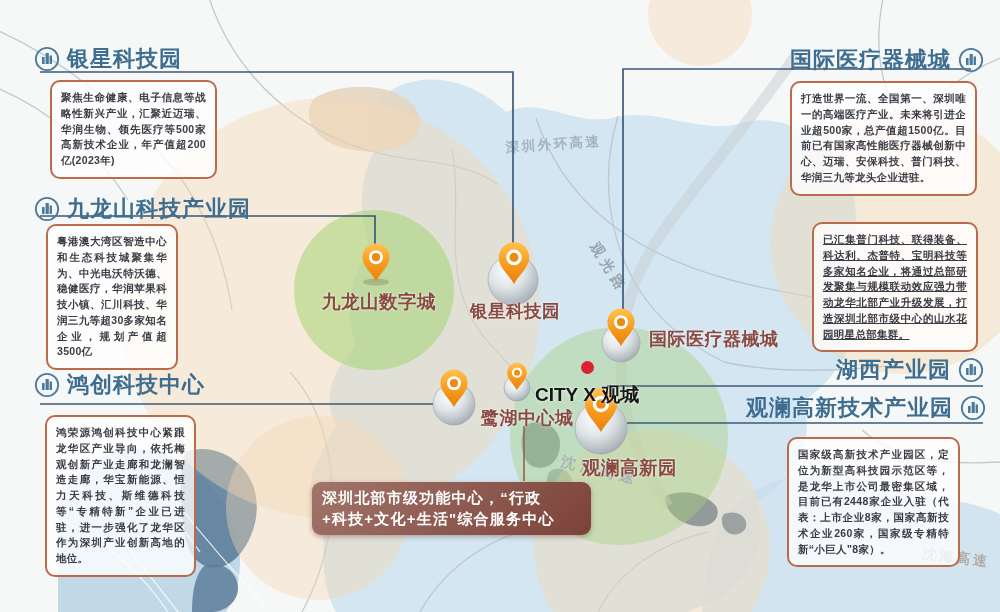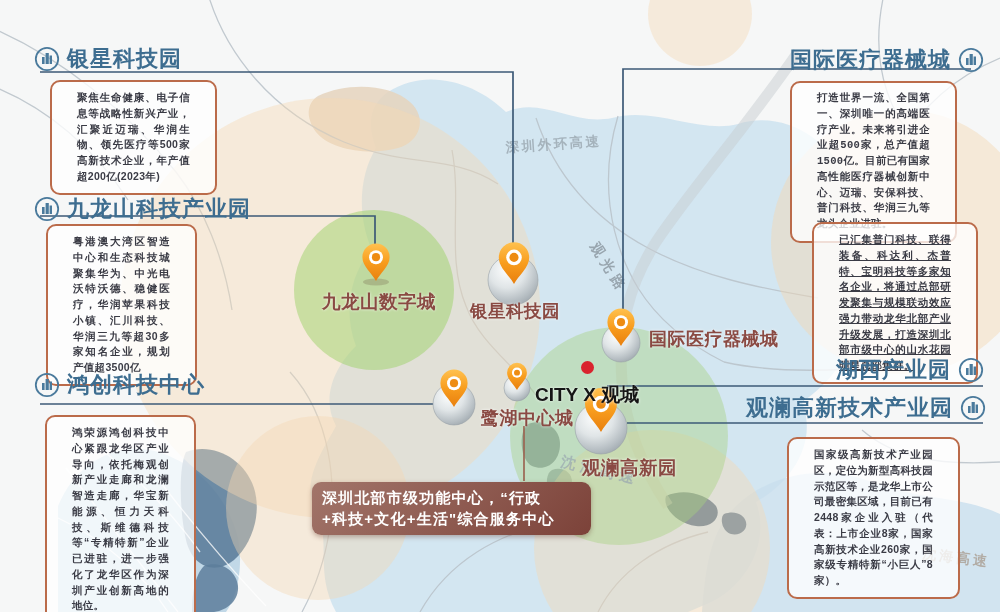--- a/index.html
+++ b/index.html
@@ -9,21 +9,21 @@
     font-family:"Liberation Sans","DejaVu Sans",sans-serif;
   }
   .map-svg{position:absolute;left:0;top:0;width:1000px;height:612px;}
   .title-row{position:absolute;display:flex;align-items:center;gap:7px;white-space:nowrap;}
   .title-row h2{margin:0;font-size:22px;font-weight:bold;color:#3d6d90;letter-spacing:1px;}
   .bicon{width:26px;height:26px;flex:0 0 auto;}
   .note{
     position:absolute;box-sizing:border-box;
     border:2px solid #bb6b4a;border-radius:10px;
     background:rgba(255,255,255,.78);
-    padding:8px 25px;font-size:10.5px;font-weight:bold;color:#3a3b45;
+    padding:8px 9px;font-size:10.5px;font-weight:bold;color:#3a3b45;
     line-height:1.5;letter-spacing:.3px;text-align:justify;
   }
   .map-label{
     position:absolute;font-weight:bold;color:#8a4a43;font-size:18px;
     letter-spacing:.5px;white-space:nowrap;text-shadow:0 0 3px rgba(255,255,255,.85);
   }
   .city-marker{
     position:absolute;display:flex;align-items:center;gap:8px;
     font-weight:bold;color:#151515;font-size:19px;white-space:nowrap;
     text-shadow:0 0 3px rgba(255,255,255,.9);
@@ -167,21 +167,21 @@
     <svg class="bicon" viewBox="0 0 26 26">
       <circle cx="13" cy="13" r="11.2" fill="none" stroke="#4a7a9c" stroke-width="1.8"></circle>
       <g fill="#4a7a9c">
           <rect x="8" y="11" width="2.6" height="7"></rect>
           <rect x="11.6" y="7" width="3.2" height="11"></rect>
           <rect x="15.6" y="9.5" width="2.4" height="8.5"></rect>
         </g>
     </svg>
     <h2>九龙山科技产业园</h2>
   </div>
-  <div class="note" style="left:46px;top:224px;width:151px;">粤港澳大湾区智造中心和生态科技城聚集华为、中光电沃特沃德、稳健医疗，华润苹果科技小镇、汇川科技、华润三九等超30多家知名企业，规划产值超3500亿</div>
+  <div class="note" style="left:46px;top:224px;width:132px;">粤港澳大湾区智造中心和生态科技城聚集华为、中光电沃特沃德、稳健医疗，华润苹果科技小镇、汇川科技、华润三九等超30多家知名企业，规划产值超3500亿</div>
 
   <div class="title-row" style="left:34px;top:370px;">
     <svg class="bicon" viewBox="0 0 26 26">
       <circle cx="13" cy="13" r="11.2" fill="none" stroke="#4a7a9c" stroke-width="1.8"></circle>
       <g fill="#4a7a9c">
           <rect x="8" y="11" width="2.6" height="7"></rect>
           <rect x="11.6" y="7" width="3.2" height="11"></rect>
           <rect x="15.6" y="9.5" width="2.4" height="8.5"></rect>
         </g>
     </svg>
@@ -193,21 +193,21 @@
     <h2>国际医疗器械城</h2>
     <svg class="bicon" viewBox="0 0 26 26">
       <circle cx="13" cy="13" r="11.2" fill="none" stroke="#4a7a9c" stroke-width="1.8"></circle>
       <g fill="#4a7a9c">
           <rect x="8" y="11" width="2.6" height="7"></rect>
           <rect x="11.6" y="7" width="3.2" height="11"></rect>
           <rect x="15.6" y="9.5" width="2.4" height="8.5"></rect>
         </g>
     </svg>
   </div>
-  <div class="note" style="left:790px;top:81px;width:167px;font-family:Liberation Mono, monospace;">打造世界一流、全国第一、深圳唯一的高端医疗产业。未来将引进企业超500家，总产值超1500亿。目前已有国家高性能医疗器械创新中心、迈瑞、安保科技、普门科技、华润三九等龙头企业进驻。</div>
+  <div class="note" style="left:790px;top:81px;width:187px;">打造世界一流、全国第一、深圳唯一的高端医疗产业。未来将引进企业超500家，总产值超1500亿。目前已有国家高性能医疗器械创新中心、迈瑞、安保科技、普门科技、华润三九等龙头企业进驻。</div>
 
   <div class="note" style="left:812px;top:222px;width:166px;text-decoration:underline;">已汇集普门科技、联得装备、科达利、杰普特、宝明科技等多家知名企业，将通过总部研发聚集与规模联动效应强力带动龙华北部产业升级发展，打造深圳北部市级中心的山水花园明星总部集群。</div>
   <div class="title-row" style="right:16px;top:355px;">
     <h2>湖西产业园</h2>
     <svg class="bicon" viewBox="0 0 26 26">
       <circle cx="13" cy="13" r="11.2" fill="none" stroke="#4a7a9c" stroke-width="1.8"></circle>
       <g fill="#4a7a9c">
           <rect x="8" y="11" width="2.6" height="7"></rect>
           <rect x="11.6" y="7" width="3.2" height="11"></rect>
           <rect x="15.6" y="9.5" width="2.4" height="8.5"></rect>

